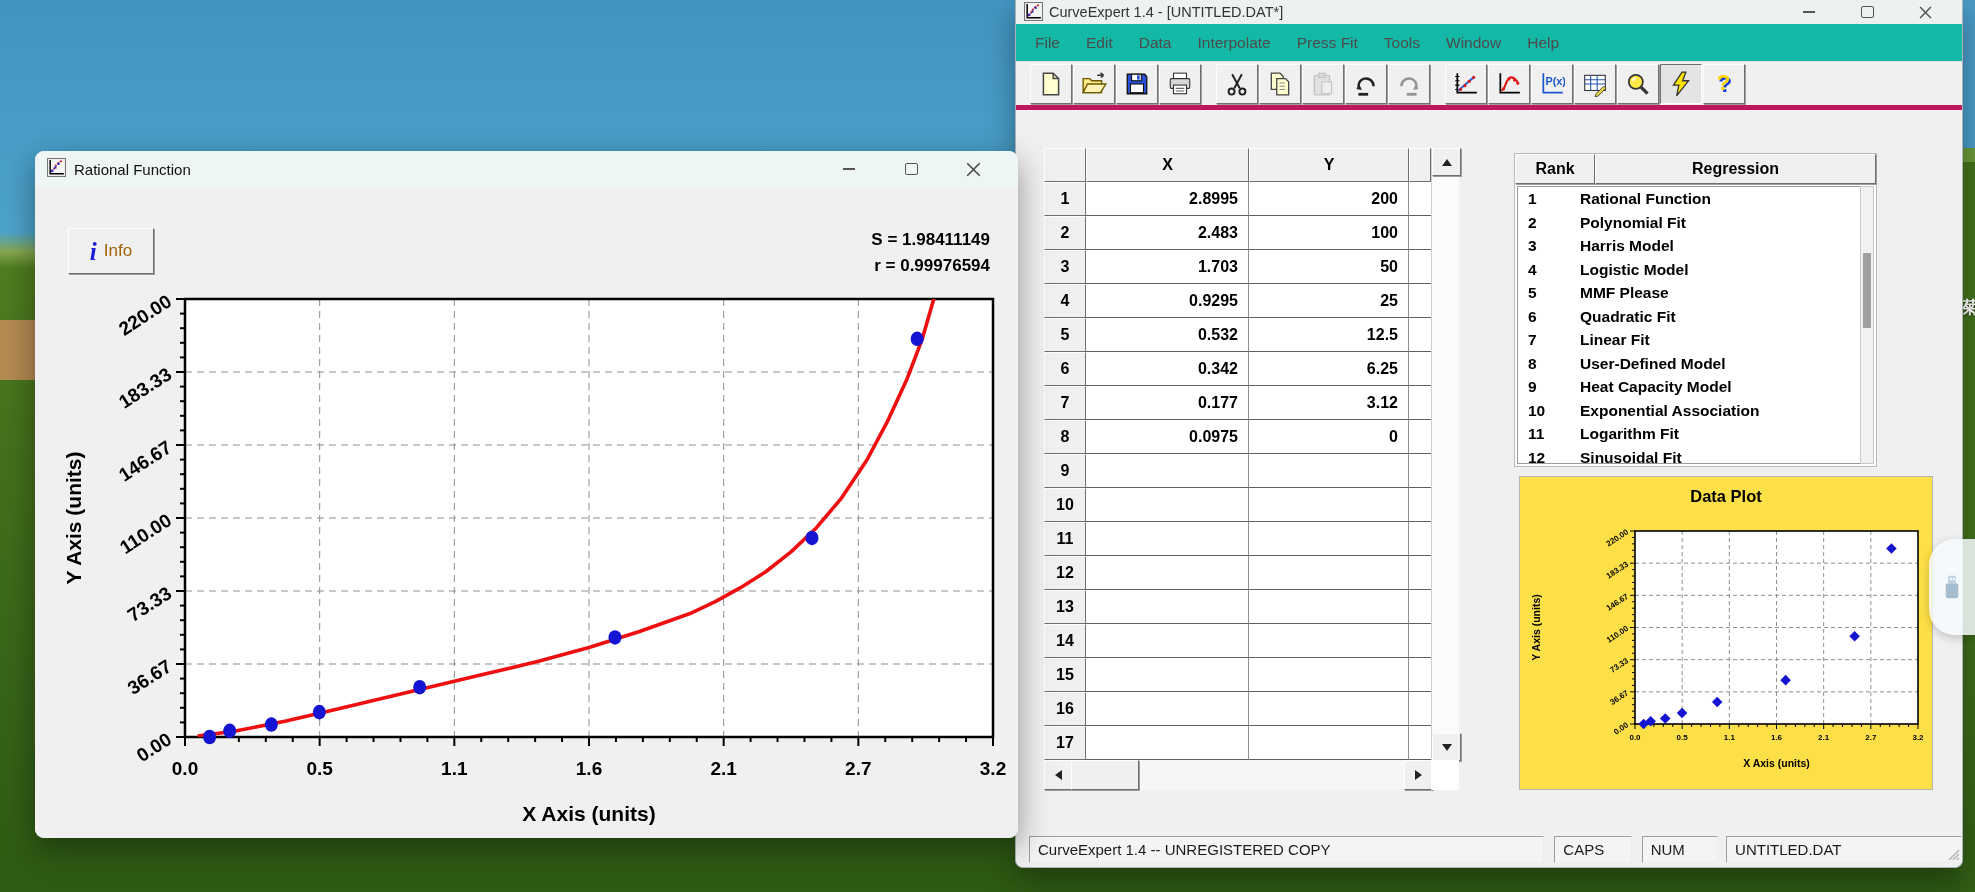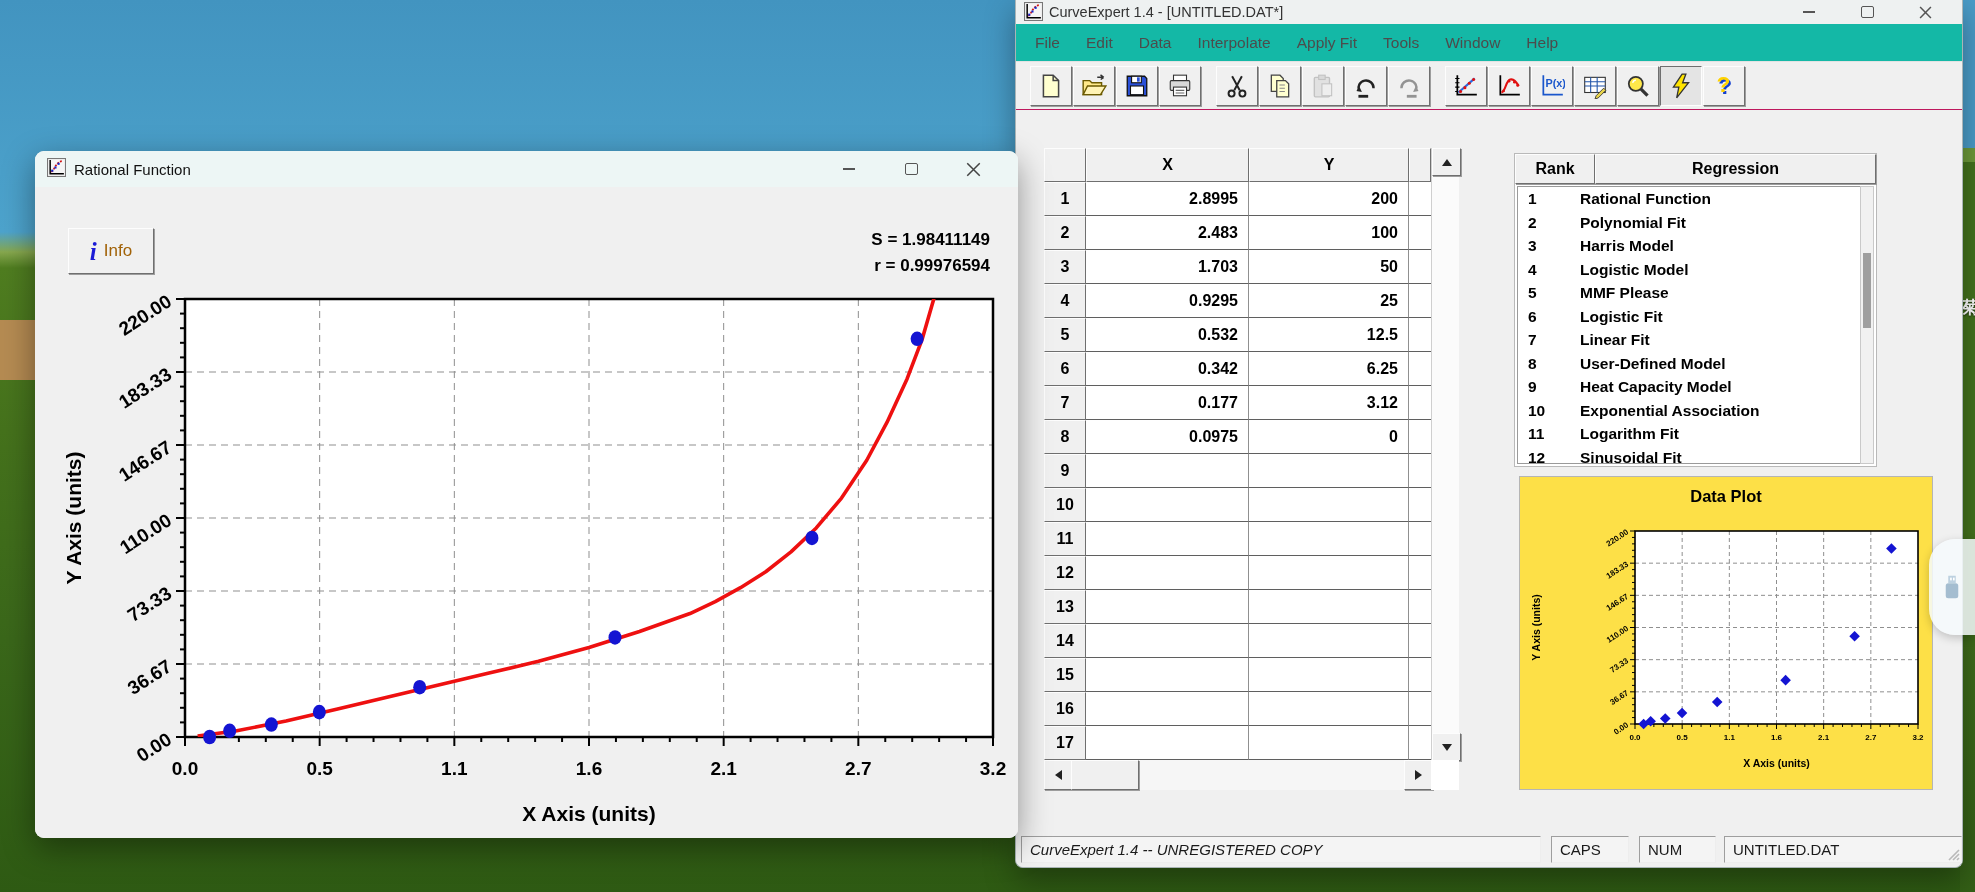--- a/index.html
+++ b/index.html
@@ -28,21 +28,21 @@
   #main-titlebar .ticon{margin:2px 6px 0 8px;}
   #main-title{font-size:14.5px;color:#333;}
   .caption-btns{position:absolute;right:8px;top:0;height:24px;display:flex;align-items:center;}
   .cap-btn{width:58px;height:24px;display:flex;align-items:center;justify-content:center;}
   .glyph-min{width:12px;height:2px;background:#555;}
   .glyph-max{width:11px;height:10px;border:1.6px solid #555;border-radius:2px;}
   #menubar{position:absolute;left:0;top:24px;right:0;height:38px;background:#14b8a6;
      border-bottom:1px solid #e3e3e3;display:flex;align-items:center;padding-left:6px;box-sizing:border-box;}
   .menu-item{padding:0 13px;font-size:15.5px;color:#4c4c4c;line-height:37px;}
   #toolbar{position:absolute;left:0;top:62px;right:0;height:48px;background:#f0f0f0;
-     border-bottom:1px solid #be185d;display:flex;align-items:center;padding-left:14px;box-sizing:border-box;}
+     border-bottom:5px solid #be185d;display:flex;align-items:center;padding-left:14px;box-sizing:border-box;}
   .tb-group{display:flex;margin-right:14px;}
   .tb-btn{width:40px;height:38px;margin-right:1px;display:flex;align-items:center;justify-content:center;}
   .tb-btn svg{width:26px;height:26px;}
   .tb-btn.disabled svg{filter:grayscale(1) opacity(.45);}
   .tb-btn.pressed{border-color:#6f6f6f #fdfdfd #fdfdfd #6f6f6f;background:#e4e4e4;box-shadow:none;}
   #main-content{position:absolute;left:0;top:110px;right:0;bottom:36px;background:#f0f0f0;}
   
   #data-table{position:absolute;left:28px;top:38px;width:415px;height:642px;}
   .trow{display:flex;height:34px;box-sizing:border-box;}
   .cell{box-sizing:border-box;font-weight:bold;font-size:16px;color:#000;}
@@ -78,21 +78,21 @@
   #reg-thumb{position:absolute;left:2px;right:2px;top:24%;height:27%;background:#9f9f9f;}
   
   #plot-panel{position:absolute;left:503px;top:366px;width:414px;height:314px;background:#fde047;
      border:1px solid #b5b5b5;box-sizing:border-box;}
   #plot-title{position:absolute;top:10px;left:0;right:0;text-align:center;font-weight:bold;font-size:16.5px;color:#000;}
   
   #statusbar{position:absolute;left:0;right:0;bottom:0;height:36px;background:#f0f0f0;
      border-radius:0 0 8px 8px;display:flex;align-items:center;}
   .status-pane{height:27px;background:#f4f4f4;border:1px solid;border-color:#9e9e9e #ededed #ededed #9e9e9e;
      font-size:15px;color:#1a1a1a;line-height:25px;padding-left:8px;box-sizing:border-box;position:relative;}
-  #sp-msg{width:520px;margin-left:5px;font-style:italic;}
+  #sp-msg{width:520px;margin-left:13px;}
   #sp-caps{width:78px;margin-left:10px;}
   #sp-num{width:77px;margin-left:10px;}
   #sp-file{width:238px;margin-left:8px;}
   #grip{position:absolute;right:1px;bottom:1px;}
   
   #fit-window{left:35px;top:151px;width:983px;height:687px;z-index:3;border-radius:9px;
      box-shadow:0 10px 32px rgba(0,0,0,.4);background:#f0f0f0;}
   #fit-titlebar{position:absolute;left:0;top:0;right:0;height:36px;background:#edf6f5;
      border-radius:9px 9px 0 0;display:flex;align-items:center;}
   #fit-titlebar .ticon{margin:0 8px 0 12px;}
@@ -146,21 +146,21 @@
             <path d="M1 1l10 10M11 1L1 11" stroke="#555" stroke-width="1.4"></path>
           </svg>
       </div>
     </div>
   </div>
   <div id="menubar">
       <div class="menu-item">File</div>
       <div class="menu-item">Edit</div>
       <div class="menu-item">Data</div>
       <div class="menu-item">Interpolate</div>
-      <div class="menu-item">Apply Fit</div>
+      <div class="menu-item">Press Fit</div>
       <div class="menu-item">Tools</div>
       <div class="menu-item">Window</div>
       <div class="menu-item">Help</div>
     </div>
   <div id="toolbar">
       <div class="tb-group">
         <div class="tb-btn raised">
           <svg viewBox="0 0 24 24">
             <path d="M5 2h9l5 5v15H5z" fill="#ffffd0" stroke="#444" stroke-width="1.4"></path>
             <path d="M14 2v5h5" fill="none" stroke="#444" stroke-width="1.4"></path>
@@ -440,21 +440,21 @@
           <div class="reg-item">
             <span class="num">4</span>
             <span>Logistic Model</span>
           </div>
           <div class="reg-item">
             <span class="num">5</span>
             <span>MMF Please</span>
           </div>
           <div class="reg-item">
             <span class="num">6</span>
-            <span>Logistic Fit</span>
+            <span>Quadratic Fit</span>
           </div>
           <div class="reg-item">
             <span class="num">7</span>
             <span>Linear Fit</span>
           </div>
           <div class="reg-item">
             <span class="num">8</span>
             <span>User-Defined Model</span>
           </div>
           <div class="reg-item">

